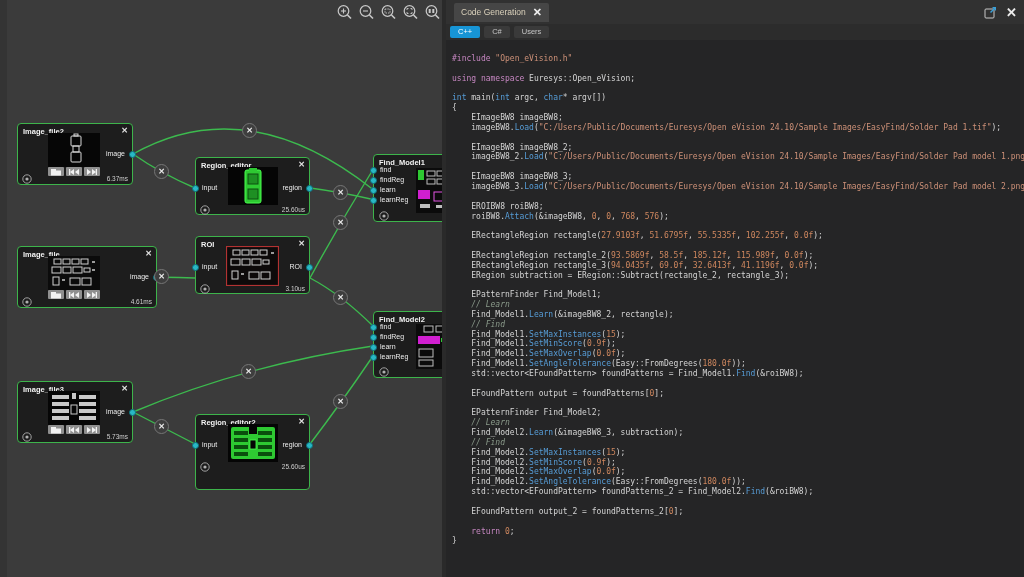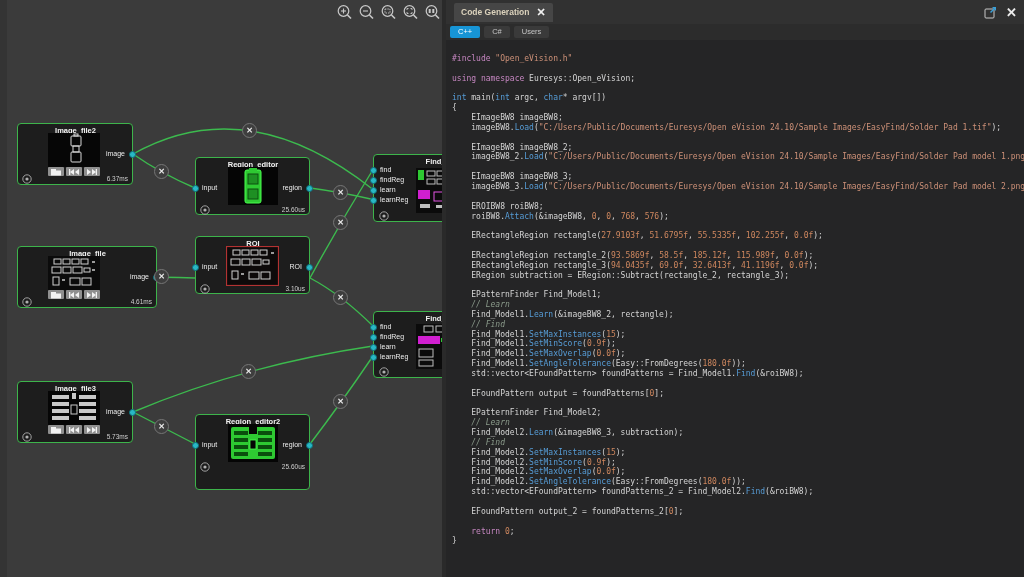--- a/index.html
+++ b/index.html
@@ -15,38 +15,38 @@
   .zbtn{width:17px;height:17px;}
 
   svg.wires{position:absolute;left:0;top:0;}
   .wire{stroke:#3cba4e;stroke-width:1.4;fill:none;}
 
   .wdel{position:absolute;width:15px;height:15px;border-radius:50%;background:#3e3e3e;
         border:1px solid #767676;box-sizing:border-box;color:#e9e9e9;font-size:8px;font-weight:bold;
         display:flex;align-items:center;justify-content:center;line-height:1;}
 
   .node{position:absolute;background:#1d1d1d;border:1px solid #3db44b;border-radius:4px;box-sizing:border-box;}
-  .node-title{display:flex;justify-content:space-between;align-items:center;height:10px;padding:2px 4px 0 5px;flex-direction:column;}
+  .node-title{display:flex;justify-content:space-between;align-items:center;height:10px;padding:2px 4px 0 5px;}
   .node-title .t{font-size:7.5px;font-weight:bold;color:#f2f2f2;white-space:nowrap;}
   .node-close{color:#e2e2e2;font-size:8px;font-weight:bold;line-height:8px;}
   .thumb{position:absolute;}
   .ftool{position:absolute;display:flex;gap:2px;}
   .fbtn{width:16px;height:9px;background:#8f8f8f;display:flex;align-items:center;justify-content:center;border-radius:1px;}
   .eye{position:absolute;}
   .time{position:absolute;right:4px;font-size:6.5px;color:#cfcfcf;}
   .port-label{position:absolute;font-size:7px;color:#ececec;white-space:nowrap;}
   .port-label.out{text-align:right;}
   .port-dot{position:absolute;width:7px;height:7px;border-radius:50%;background:#29b8c5;
             border:1px solid #0e6f7a;box-sizing:border-box;}
 
   
   .panel{position:absolute;left:446px;top:0;width:578px;height:577px;background:#252526;}
   .panel-header{position:absolute;left:0;top:0;width:100%;height:24px;background:#313131;display:flex;align-items:center;}
   .cg-tab{margin-left:8px;height:19px;background:#464646;display:flex;align-items:center;gap:7px;padding:0 7px;border-radius:2px 2px 0 0;}
-  .cg-tab-label{font-size:8.5px;font-weight:bold;color:#dbd2bc;}
+  .cg-tab-label{font-size:8.5px;font-weight:normal;color:#dbd2bc;}
   .cg-tab-close{color:#f0f0f0;font-size:11px;font-weight:bold;line-height:11px;}
   .hdr-spacer{flex:1;}
   .hdr-icons{display:flex;align-items:center;gap:9px;margin-right:7px;}
   .panel-close{color:#ededed;font-size:13px;font-weight:bold;line-height:13px;}
 
   .lang-row{position:absolute;left:0;top:24px;width:100%;height:16px;background:#2c2c2c;display:flex;align-items:center;gap:4px;padding-left:4px;box-sizing:border-box;}
   .chip{font-size:7.5px;padding:2px 8px;border-radius:2px;line-height:1;}
   .chip.active{background:#1795d6;color:#ffffff;}
   .chip.inactive{background:#3a3a3a;color:#c5c5c5;}
 

